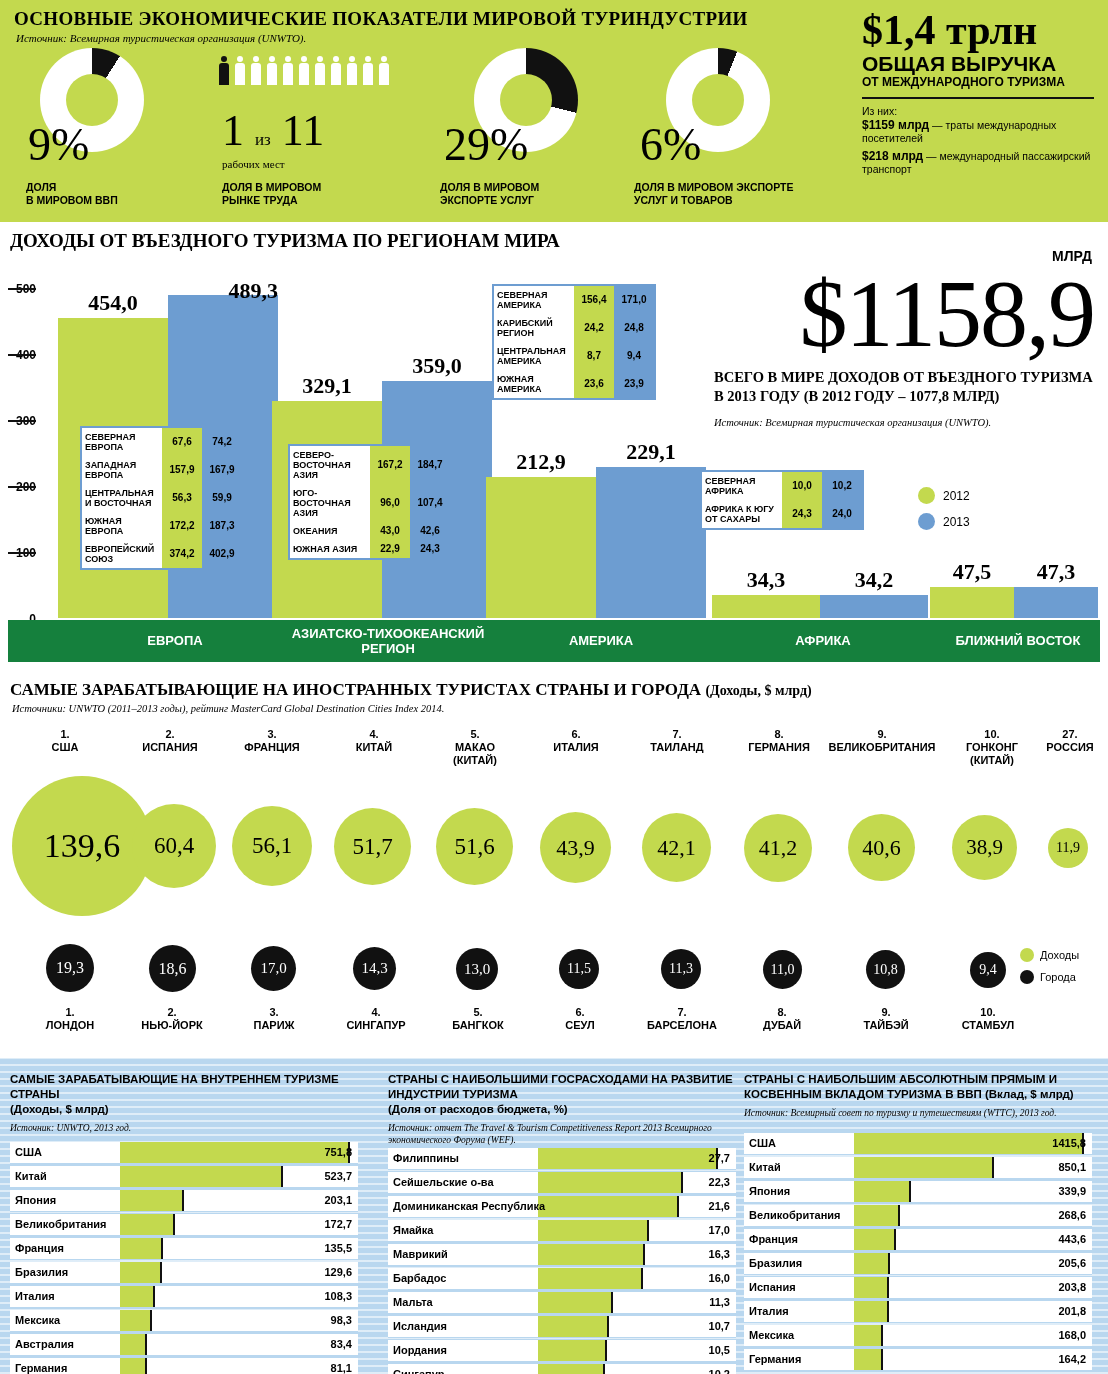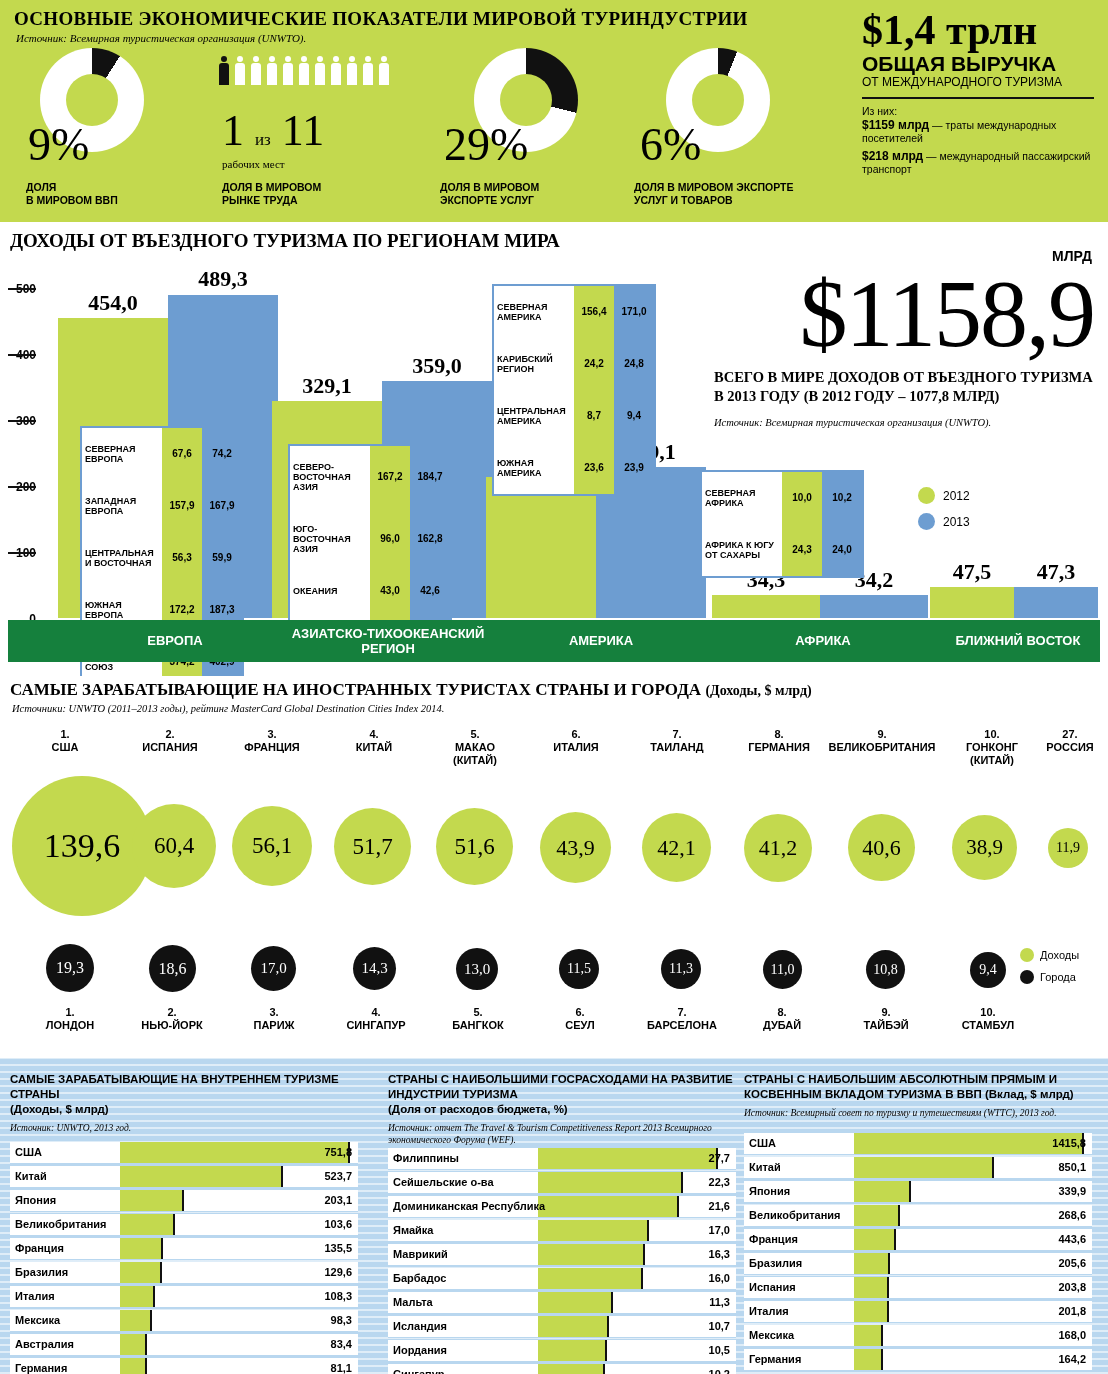--- a/index.html
+++ b/index.html
@@ -23,40 +23,40 @@
   .person.dark i{background:#111;}
   .person.dark u{background:#111;}
 
   .oneof{position:absolute;left:222px;top:105px;font-family:"Liberation Serif",serif;font-size:44px;}
   .oneof small{font-size:17px;}
   .jobs{position:absolute;left:222px;top:158px;font-size:11px;font-family:"Liberation Serif",serif;}
 
   .rightbox{position:absolute;left:862px;top:8px;width:232px;}
   .rb-big{font-family:"Liberation Serif",serif;font-weight:bold;font-size:42px;line-height:44px;}
   .rb-sub1{font-weight:bold;font-size:21px;line-height:23px;}
-  .rb-sub2{font-weight:normal;font-size:12px;line-height:15px;}
+  .rb-sub2{font-weight:bold;font-size:12px;line-height:15px;}
   .rb-rule{width:232px;height:2px;background:#111;margin:7px 0 6px;}
   .rb-small{font-size:10.5px;line-height:13.5px;}
   .rb-small b{font-size:12px;}
 
   
   .sec2{position:absolute;left:0;top:222px;width:1108px;height:448px;background:#fff;}
   .sec2-title{position:absolute;left:10px;top:8px;font-family:"Liberation Serif",serif;font-weight:bold;font-size:19px;}
   .axis-lbl{position:absolute;font-size:12px;font-weight:bold;text-align:right;width:32px;}
   .gridline{position:absolute;height:2px;background:#111;}
   .bar{position:absolute;bottom:0;}
   .bar.g{background:#c3d94e;}
   .bar.b{background:#6d9dd1;}
   .barval{position:absolute;font-family:"Liberation Serif",serif;font-weight:bold;font-size:22px;text-align:center;}
   .regionbar{position:absolute;left:8px;top:398px;width:1092px;height:42px;background:#15803d;}
   .regname{position:absolute;color:#fff;font-weight:bold;font-size:13px;text-align:center;line-height:15px;}
 
   .tbl{position:absolute;background:#fff;border:2px solid #6d9dd1;}
   .tbl table{border-collapse:collapse;}
-  .tbl td{font-size:9px;font-weight:bold;padding:16px 3px;line-height:10px;}
+  .tbl td{font-size:9px;font-weight:bold;padding:4px 3px;line-height:10px;}
   .tbl td.nm{text-align:left;width:74px;}
   .tbl td.v1{background:#c3d94e;text-align:center;width:34px;font-size:10px;}
   .tbl td.v2{background:#6d9dd1;text-align:center;width:34px;font-size:10px;}
 
   .bignum{position:absolute;right:14px;top:36px;font-family:"Liberation Serif",serif;font-size:96px;letter-spacing:-2px;}
   .mlrd{position:absolute;right:16px;top:26px;font-weight:bold;font-size:14px;}
   .bignum-sub{position:absolute;right:14px;top:146px;width:380px;text-align:left;font-family:"Liberation Serif",serif;font-weight:bold;font-size:14.5px;line-height:19px;}
   .bignum-src{position:absolute;right:14px;top:195px;width:380px;font-family:"Liberation Serif",serif;font-style:italic;font-size:10.5px;}
 
   .legend{position:absolute;left:918px;top:265px;font-size:12px;}
@@ -195,21 +195,21 @@
       <div class="bar b" style="left:382px;width:110px;height:237px;top:159px;"></div>
       <div class="bar g" style="left:486px;width:110px;height:141px;top:255px;"></div>
       <div class="bar b" style="left:596px;width:110px;height:151px;top:245px;"></div>
       <div class="bar g" style="left:712px;width:108px;height:23px;top:373px;"></div>
       <div class="bar b" style="left:820px;width:108px;height:23px;top:373px;"></div>
       <div class="bar g" style="left:930px;width:84px;height:31px;top:365px;"></div>
       <div class="bar b" style="left:1014px;width:84px;height:31px;top:365px;"></div>
     </div>
 
     <div class="barval" style="left:58px;top:68px;width:110px;">454,0</div>
-    <div class="barval" style="left:168px;top:44px;width:110px;">489,3</div>
+    <div class="barval" style="left:168px;top:56px;width:110px;text-align:right;">489,3</div>
     <div class="barval" style="left:272px;top:151px;width:110px;">329,1</div>
     <div class="barval" style="left:382px;top:131px;width:110px;">359,0</div>
     <div class="barval" style="left:486px;top:227px;width:110px;">212,9</div>
     <div class="barval" style="left:596px;top:217px;width:110px;">229,1</div>
     <div class="barval" style="left:712px;top:345px;width:108px;">34,3</div>
     <div class="barval" style="left:820px;top:345px;width:108px;">34,2</div>
     <div class="barval" style="left:930px;top:337px;width:84px;">47,5</div>
     <div class="barval" style="left:1014px;top:337px;width:84px;">47,3</div>
 
     <div class="tbl" style="left:80px;top:204px;">
@@ -248,21 +248,21 @@
       <table>
         <tbody>
             <tr>
           <td class="nm">СЕВЕРО-ВОСТОЧНАЯ АЗИЯ</td>
           <td class="v1">167,2</td>
           <td class="v2">184,7</td>
         </tr>
         <tr>
           <td class="nm">ЮГО-ВОСТОЧНАЯ АЗИЯ</td>
           <td class="v1">96,0</td>
-          <td class="v2">162,8</td>
+          <td class="v2">107,4</td>
         </tr>
         <tr>
           <td class="nm">ОКЕАНИЯ</td>
           <td class="v1">43,0</td>
           <td class="v2">42,6</td>
         </tr>
         <tr>
           <td class="nm">ЮЖНАЯ АЗИЯ</td>
           <td class="v1">22,9</td>
           <td class="v2">24,3</td>
@@ -453,21 +453,21 @@
         <div class="prow">
             <div class="fill" style="left:110px;width:62px;"></div>
             <div class="tick" style="left:172px;"></div>
             <span class="nm">Япония</span>
             <span class="vl">203,1</span>
           </div>
         <div class="prow">
             <div class="fill" style="left:110px;width:53px;"></div>
             <div class="tick" style="left:163px;"></div>
             <span class="nm">Великобритания</span>
-            <span class="vl">103,6</span>
+            <span class="vl">172,7</span>
           </div>
         <div class="prow">
             <div class="fill" style="left:110px;width:41px;"></div>
             <div class="tick" style="left:151px;"></div>
             <span class="nm">Франция</span>
             <span class="vl">135,5</span>
           </div>
         <div class="prow">
             <div class="fill" style="left:110px;width:40px;"></div>
             <div class="tick" style="left:150px;"></div>

